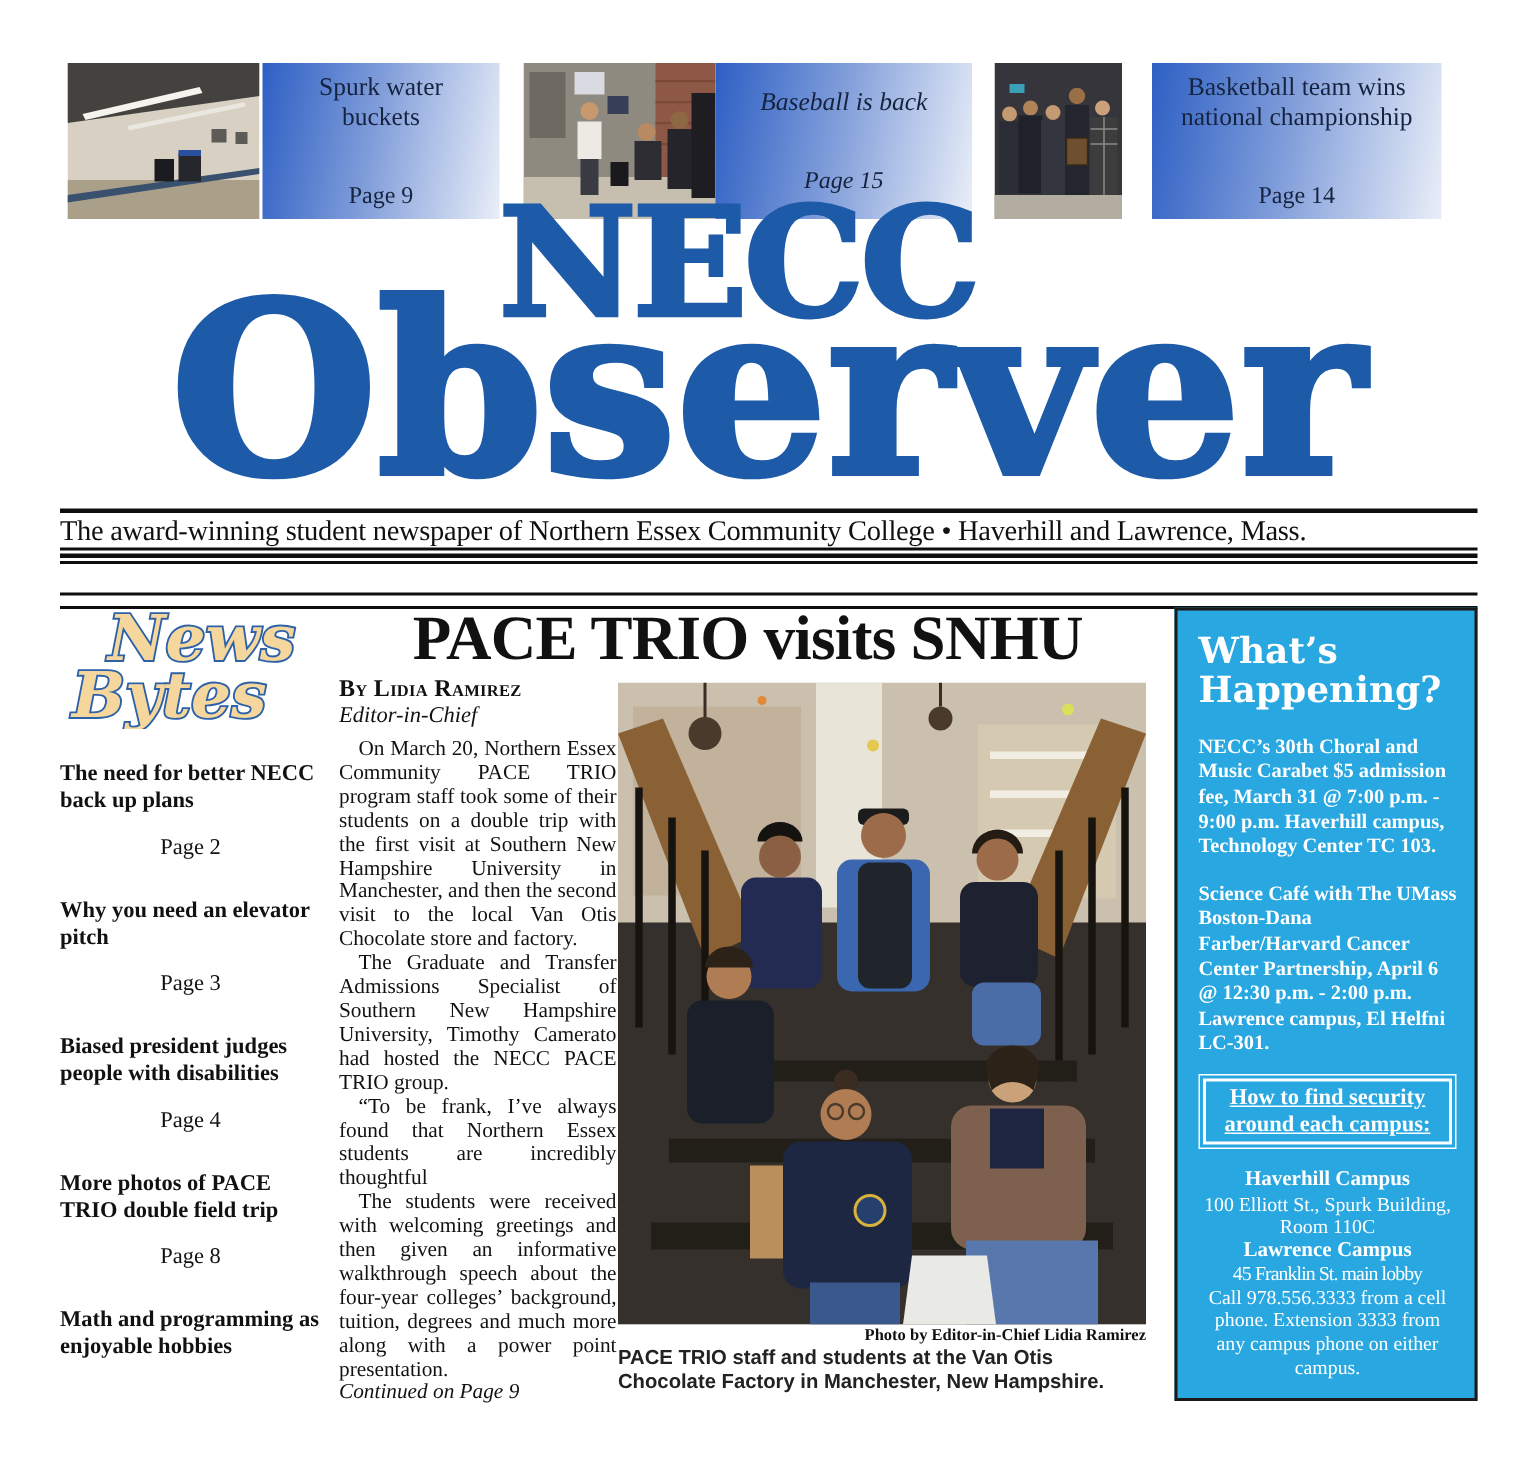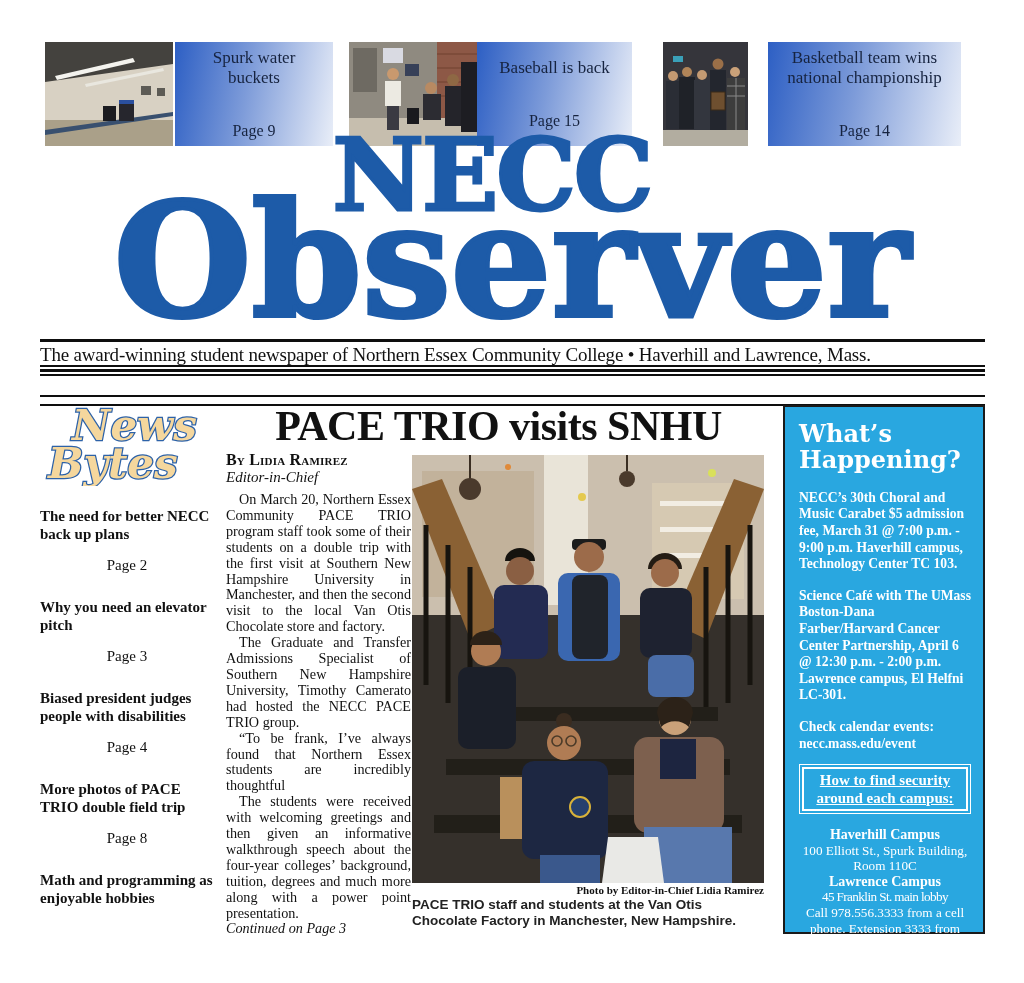--- a/index.html
+++ b/index.html
@@ -9,21 +9,21 @@
   
   .teasers{position:absolute;left:45px;top:42px;width:940px;height:104px;}
   .t-photo{position:absolute;top:0;height:104px;display:block;}
   .t-box{position:absolute;top:0;height:104px;display:flex;flex-direction:column;
          justify-content:center;align-items:center;text-align:center;
          background:linear-gradient(100deg,#2d5fc4 0%,#7d9bd9 45%,#e9eef8 100%);}
   .t-title{font-size:17px;line-height:20px;color:#16233f;padding:0 10px;}
   .t-page{font-size:16px;color:#16233f;margin-top:34px;}
   .t-box.b3 .t-page{}
   .b1{left:130px;width:158px;}
-  .b2{left:432px;width:155px;}
+  .b2{left:432px;width:171px;font-style:italic;}
   .b3{left:723px;width:193px;}
   .p1{left:0;width:128px;}
   .p2{left:304px;width:128px;}
   .p3{left:618px;width:85px;}
 
   
   .necc{position:absolute;top:134px;left:0;right:40px;text-align:center;
         font-family:"DejaVu Serif",serif;font-weight:bold;font-size:100px;line-height:0.82;
         color:#1d5ba8;-webkit-text-stroke:3px #1d5ba8;letter-spacing:-2px;}
   .observer{position:absolute;top:196px;left:0;right:0;text-align:center;
@@ -199,21 +199,21 @@
 
   <h1 class="headline" style="margin:0;">PACE TRIO visits SNHU</h1>
 
   <div class="article-col">
     <div class="byline">By Lidia Ramirez</div>
     <div class="byrole">Editor-in-Chief</div>
     <p>On March 20, Northern Essex Community PACE TRIO program staff took some of their students on a double trip with the first visit at Southern New Hampshire University in Manchester, and then the second visit to the local Van Otis Chocolate store and factory.</p>
     <p>The Graduate and Transfer Admissions Specialist of Southern New Hampshire University, Timothy Camerato had hosted the NECC PACE TRIO group.</p>
     <p>“To be frank, I’ve always found that Northern Essex students are incredibly thoughtful</p>
     <p>The students were received with welcoming greetings and then given an informative walkthrough speech about the four-year colleges’ background, tuition, degrees and much more along with a power point presentation.</p>
-    <p class="continued">Continued on Page 3</p>
+    <p class="continued">Continued on Page 9</p>
   </div>
 
   <svg class="main-photo" viewBox="0 0 352 428" preserveAspectRatio="none">
     <rect width="352" height="428" fill="#cbbfae"></rect>
     <rect x="10" y="16" width="112" height="126" fill="#c2b29b"></rect>
     <rect x="132" y="0" width="44" height="150" fill="#e9e4d8"></rect>
     <rect x="240" y="28" width="92" height="116" fill="#d6c9b2"></rect>
     <rect x="248" y="46" width="76" height="5" fill="#f2ede3"></rect>
     <rect x="248" y="72" width="76" height="5" fill="#f2ede3"></rect>
     <rect x="248" y="98" width="76" height="5" fill="#f2ede3"></rect>
@@ -276,21 +276,20 @@
     <polygon points="196,382 246,382 252,428 190,428" fill="#e9e9e6"></polygon>
   </svg>
 
   <div class="credit">Photo by Editor-in-Chief Lidia Ramirez</div>
   <div class="caption">PACE TRIO staff and students at the Van Otis Chocolate Factory in Manchester, New Hampshire.</div>
 
   <div class="sidebar">
     <h2 class="sb-title">What’s Happening?</h2>
     <p class="sb-event">NECC’s 30th Choral and Music Carabet $5 admission fee, March 31 @ 7:00 p.m. - 9:00 p.m. Haverhill campus, Technology Center TC 103.</p>
     <p class="sb-event">Science Café with The UMass Boston-Dana Farber/Harvard Cancer Center Partnership, April 6 @ 12:30 p.m. - 2:00 p.m. Lawrence campus, El Helfni LC-301.</p>
-    <p class="sb-event">Check calendar events: necc.mass.edu/event</p>
 
     <div class="sec-box">How to find security around each campus:</div>
 
     <div class="sb-addr">
       <div class="campus">Haverhill Campus</div>
       <div>100 Elliott St., Spurk Building, Room 110C</div>
       <div class="campus">Lawrence Campus</div>
       <div class="cond">45 Franklin St. main lobby</div>
       <div>Call 978.556.3333 from a cell phone. Extension 3333 from any campus phone on either campus.</div>
     </div>

